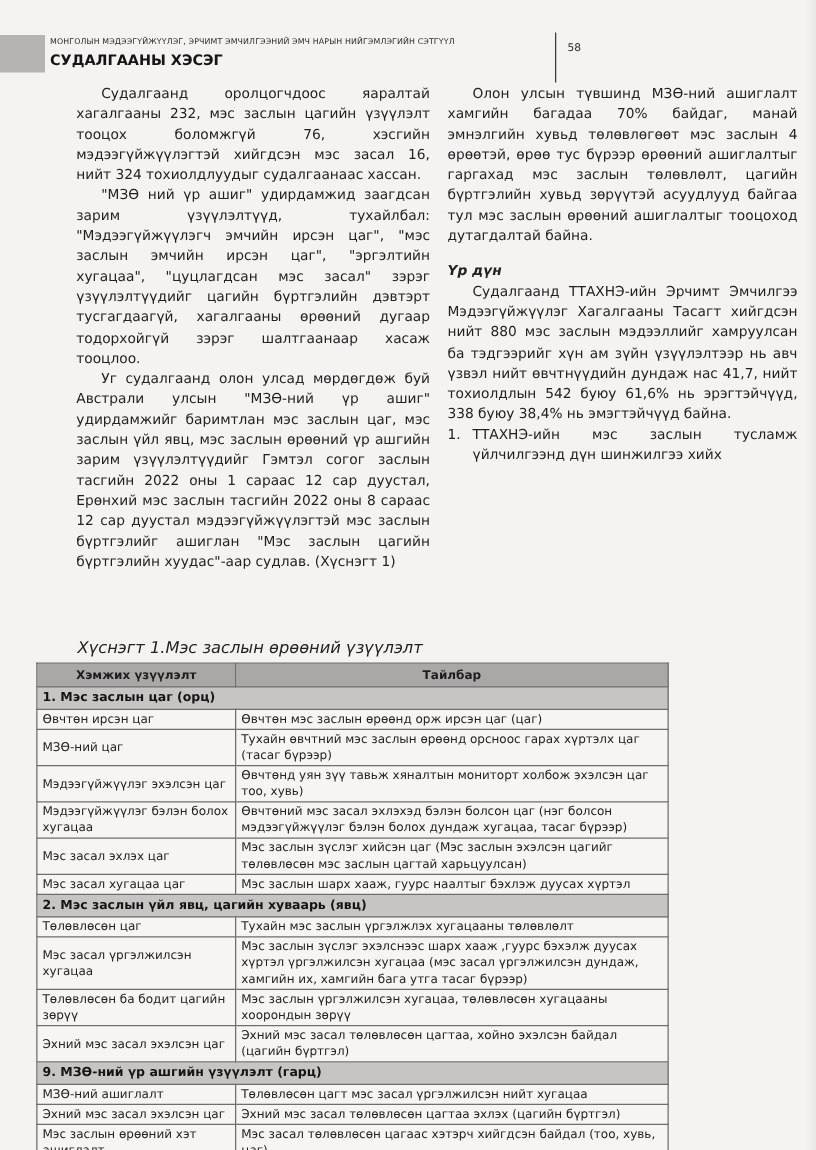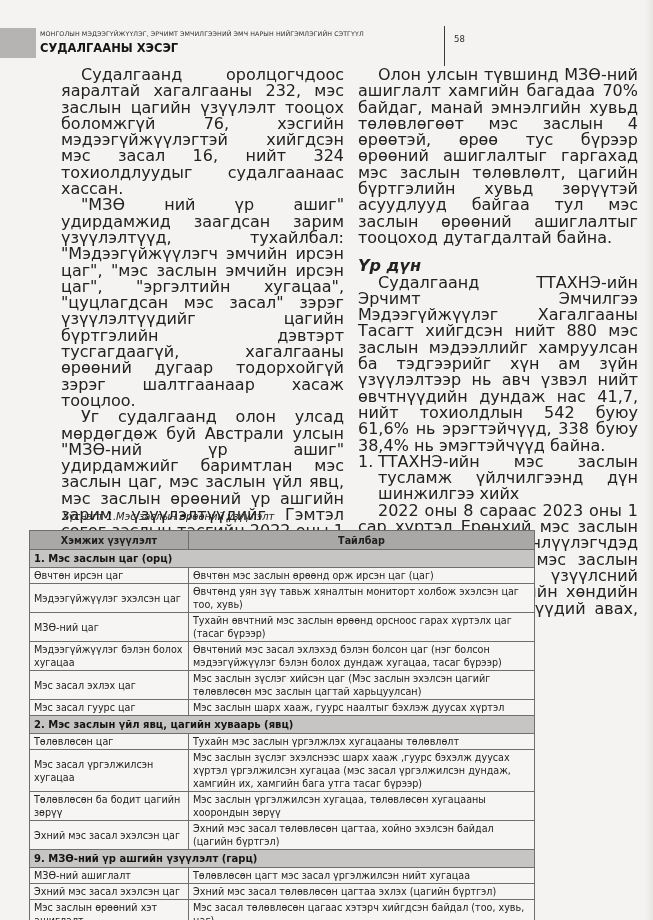--- a/index.html
+++ b/index.html
@@ -29,34 +29,34 @@
   }
   .header-divider {
     position: absolute; left: 444px; top: 0px; width: 1px; height: 40px; background: #3a3a3a;
   }
   .header-page {
     position: absolute; left: 454px; top: 8px; font-size: 8.5px; color: #2c2c2c;
   }
 
   .col {
     position: absolute; top: 67px; width: 283px;
-    font-size: 16px; line-height: 16.3px; text-align: justify;
+    font-size: 11px; line-height: 16.3px; text-align: justify;
     color: #222;
   }
   .col-left { left: 61px; }
   .col-right { left: 358px; width: 280px; }
   .col p { margin: 0; text-indent: 20px; }
   .heading-result { font-weight: bold; margin-top: 12px !important; text-indent: 0 !important; font-style: italic; }
   .numbered { display: flex; text-indent: 0 !important; }
   .numbered .num { width: 20px; flex: none; }
   .numbered .txt { flex: 1; text-align: justify; }
 
   .caption {
     position: absolute; left: 62px; top: 511px; font-style: italic;
-    font-size: 10px; color: #222; white-space: nowrap;
+    font-size: 13px; color: #222; white-space: nowrap;
   }
 
   table.tbl {
     position: absolute; left: 29px; top: 530px; width: 506px;
     border-collapse: collapse; font-size: 9.6px; line-height: 13px; color: #222;
   }
   .tbl td, .tbl th {
     border: 1px solid #6e6e6e; padding: 1px 4px; vertical-align: middle; text-align: left;
   }
   .tbl th { background: #a9a8a6; font-weight: bold; text-align: center; height: 16px; color: #1e1e1e; }
@@ -84,58 +84,57 @@
 </div>
 
 <div class="col col-right">
   <p>Олон улсын түвшинд МЗӨ-ний ашиглалт хамгийн багадаа 70% байдаг, манай эмнэлгийн хувьд төлөвлөгөөт мэс заслын 4 өрөөтэй, өрөө тус бүрээр өрөөний ашиглалтыг гаргахад мэс заслын төлөвлөлт, цагийн бүртгэлийн хувьд зөрүүтэй асуудлууд байгаа тул мэс заслын өрөөний ашиглалтыг тооцоход дутагдалтай байна.</p>
   <p class="heading-result">Үр дүн</p>
   <p>Судалгаанд ТТАХНЭ-ийн Эрчимт Эмчилгээ Мэдээгүйжүүлэг Хагалгааны Тасагт хийгдсэн нийт 880 мэс заслын мэдээллийг хамруулсан ба тэдгээрийг хүн ам зүйн үзүүлэлтээр нь авч үзвэл нийт өвчтнүүдийн дундаж нас 41,7, нийт тохиолдлын 542 буюу 61,6% нь эрэгтэйчүүд, 338 буюу 38,4% нь эмэгтэйчүүд байна.</p>
   <p class="numbered">
     <span class="num">1.</span>
     <span class="txt">ТТАХНЭ-ийн мэс заслын тусламж үйлчилгээнд дүн шинжилгээ хийх</span>
   </p>
-  <p>2022 оны 8 сараас 2023 оны 1 сар хүртэл Ерөнхий мэс заслын тасгаар 443 үйлчлүүлэгчдэд мэдээгүйжүүлэгтэй мэс заслын тусламж үйлчилгээ үзүүлсний 197(44,4%) нь хэвлийн хөндийн дурангаар цөсний хүүдий авах, 107(24.1%) хамрын</p>
 </div>
 
 <div class="caption">Хүснэгт 1.Мэс заслын өрөөний үзүүлэлт</div>
 
 <table class="tbl">
   <thead>
     <tr>
       <th style="width:150px">Хэмжих үзүүлэлт</th>
       <th>Тайлбар</th>
     </tr>
   </thead>
   <tbody>
     <tr>
         <td class="sec" colspan="2">1. Мэс заслын цаг (орц)</td>
       </tr>
     <tr class="row">
         <td class="c1">Өвчтөн ирсэн цаг</td>
         <td>Өвчтөн мэс заслын өрөөнд орж ирсэн цаг (цаг)</td>
       </tr>
     <tr class="row">
+        <td class="c1">МЗӨ-ний цаг</td>
+        <td>Тухайн өвчтний мэс заслын өрөөнд орсноос гарах хүртэлх цаг (тасаг бүрээр)</td>
+      </tr>
+    <tr class="row">
         <td class="c1">Мэдээгүйжүүлэг эхэлсэн цаг</td>
         <td>Өвчтөнд уян зүү тавьж хяналтын мониторт холбож эхэлсэн цаг тоо, хувь)</td>
-      </tr>
-    <tr class="row">
-        <td class="c1">МЗӨ-ний цаг</td>
-        <td>Тухайн өвчтний мэс заслын өрөөнд орсноос гарах хүртэлх цаг (тасаг бүрээр)</td>
       </tr>
     <tr class="row">
         <td class="c1">Мэдээгүйжүүлэг бэлэн болох хугацаа</td>
         <td>Өвчтөний мэс засал эхлэхэд бэлэн болсон цаг (нэг болсон мэдээгүйжүүлэг бэлэн болох дундаж хугацаа, тасаг бүрээр)</td>
       </tr>
     <tr class="row">
         <td class="c1">Мэс засал  эхлэх цаг</td>
         <td>Мэс заслын зүслэг хийсэн цаг (Мэс заслын эхэлсэн цагийг төлөвлөсөн мэс заслын цагтай харьцуулсан)</td>
       </tr>
     <tr class="row">
-        <td class="c1">Мэс засал гуурс цаг</td>
+        <td class="c1">Мэс засал хугацаа цаг</td>
         <td>Мэс заслын шарх хааж, гуурс наалтыг бэхлэж дуусах хүртэл</td>
       </tr>
 
     <tr>
         <td class="sec" colspan="2">2. Мэс заслын үйл явц, цагийн хуваарь (явц)</td>
       </tr>
     <tr class="row">
         <td class="c1">Төлөвлөсөн цаг</td>
         <td>Тухайн мэс заслын үргэлжлэх хугацааны төлөвлөлт</td>
       </tr>

